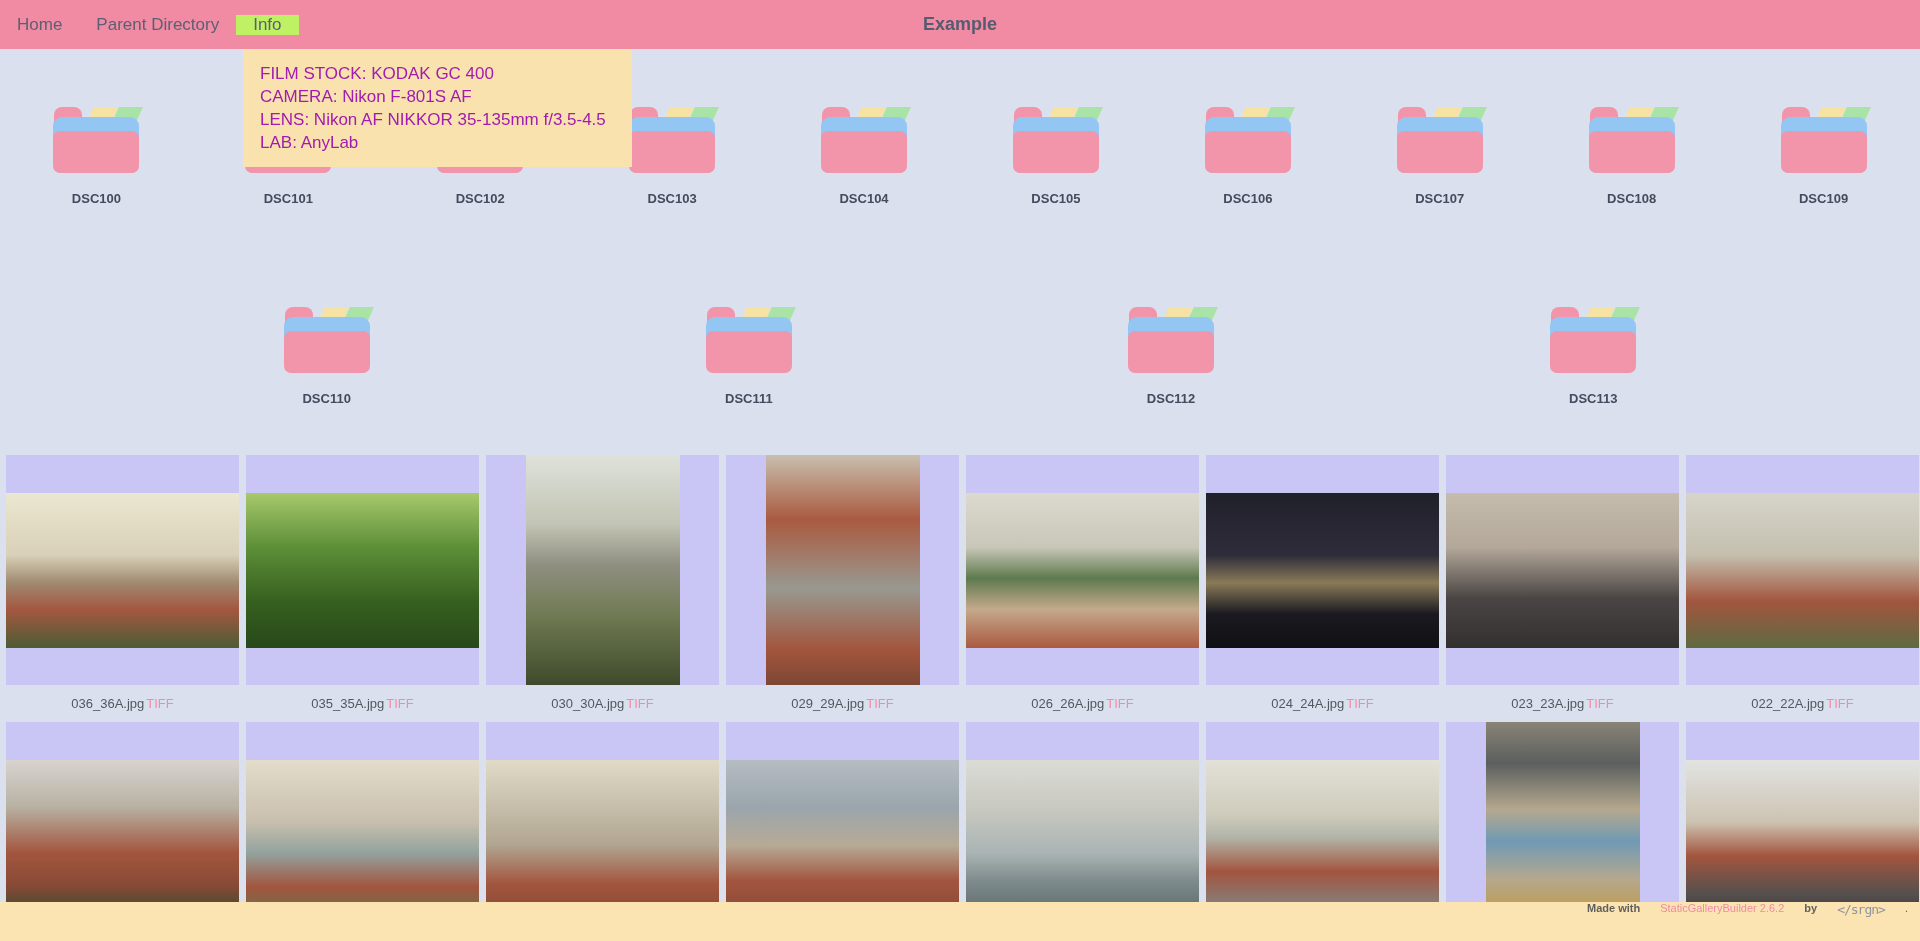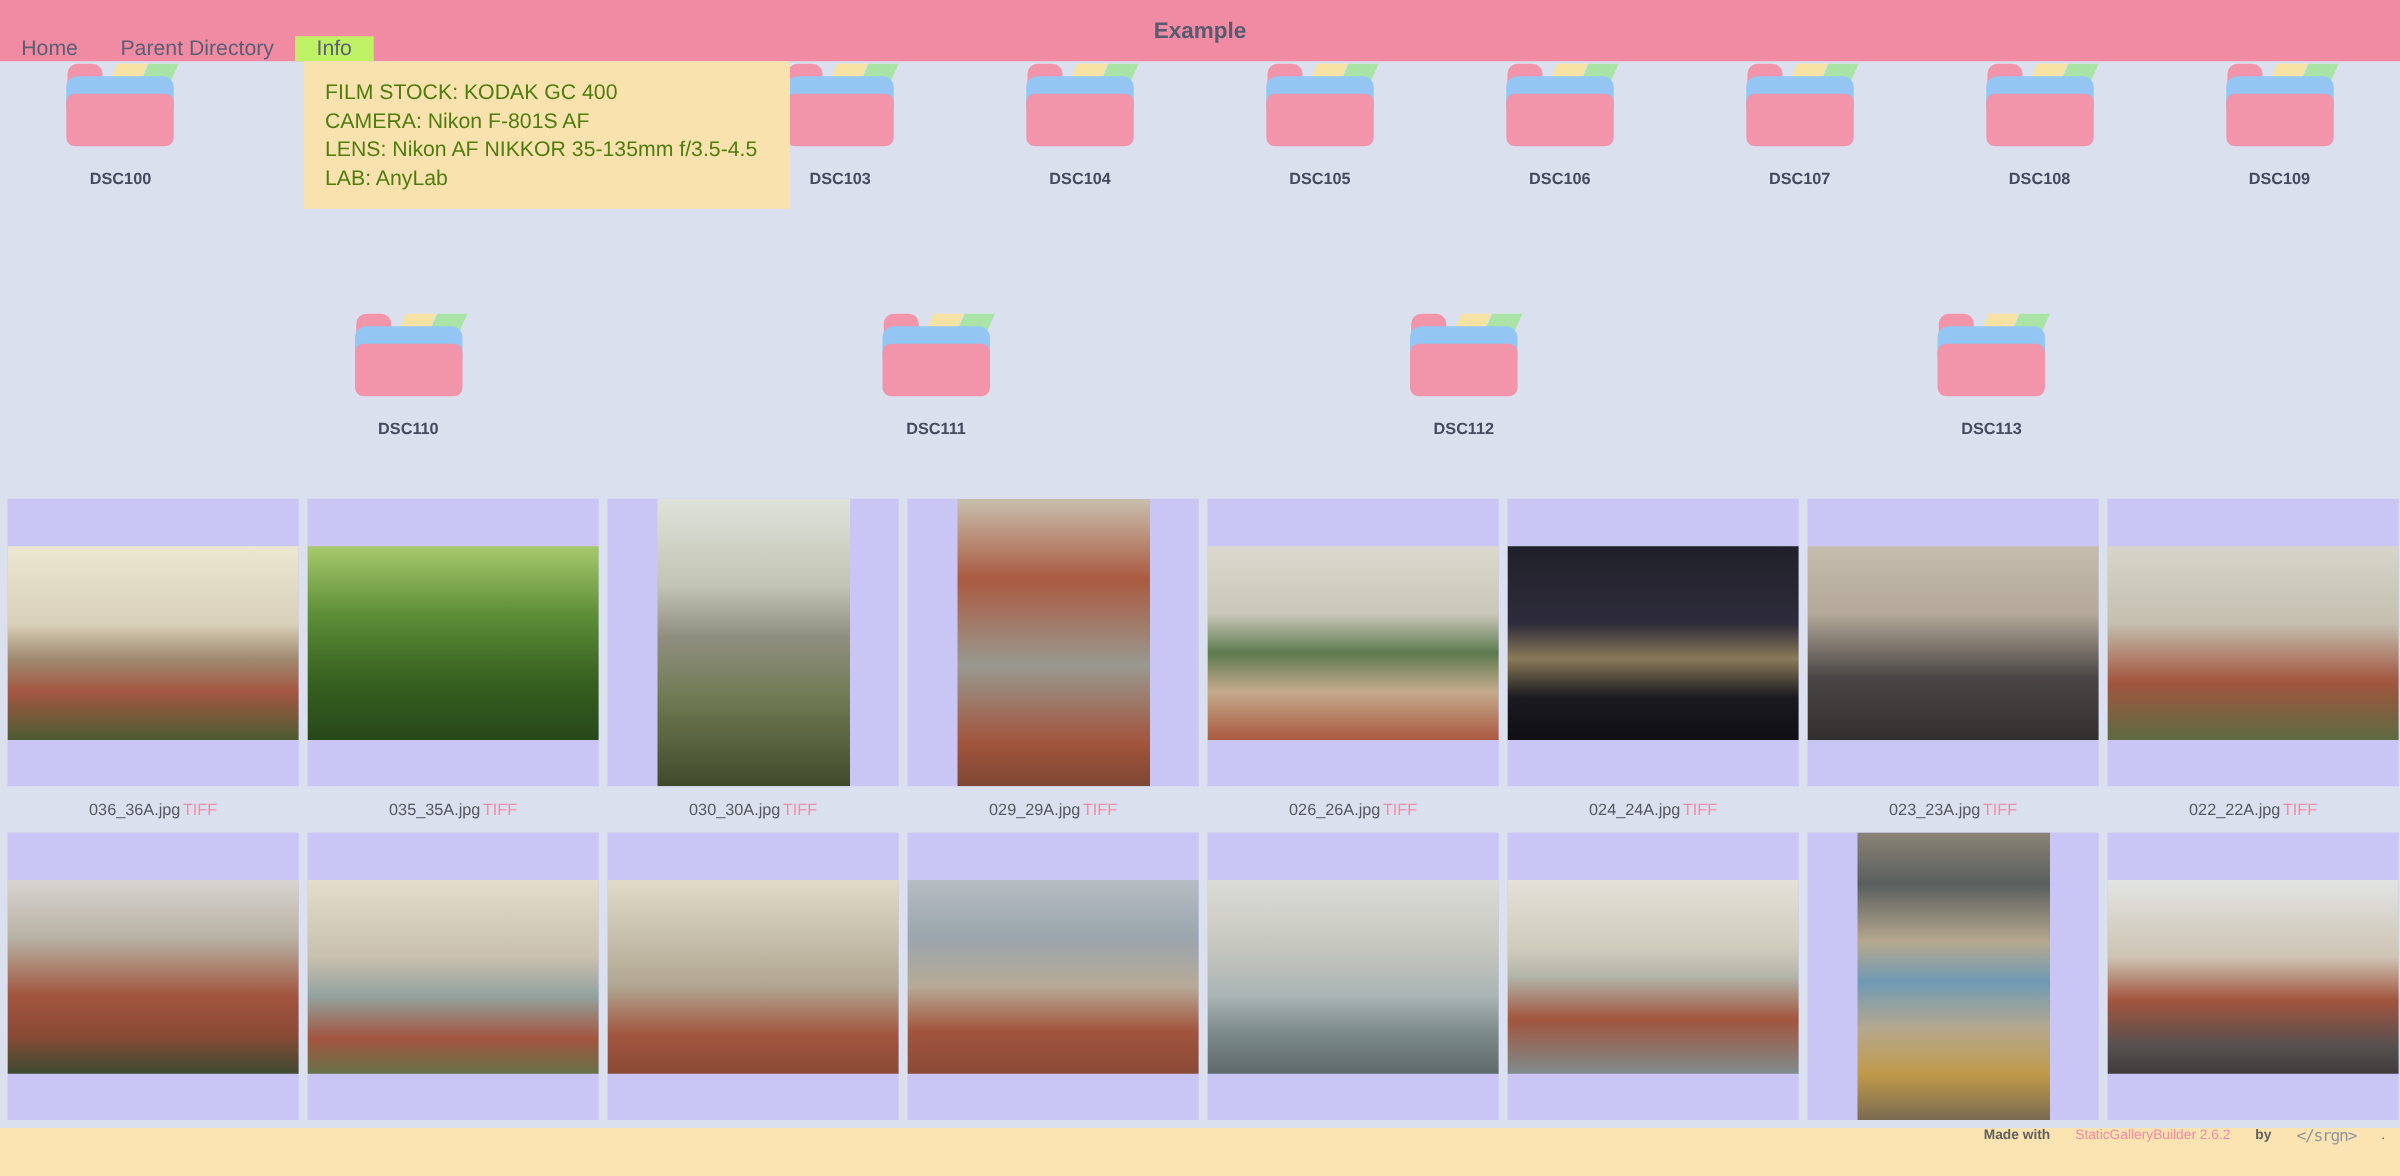--- a/index.html
+++ b/index.html
@@ -7,47 +7,47 @@
   body {
     width: 1920px; height: 941px; overflow: hidden;
     background: #dbe0ee;
     font-family: "Liberation Sans", sans-serif;
   }
 
   
   .navbar {
     position: relative; z-index: 20;
     height: 49px; background: #f08ba3;
-    display: flex; align-items: flex-end;
+    display: flex; align-items: center;
   }
   .nav-item {
     display: flex; align-items: center;
     padding: 0 17px; font-size: 17px; color: #5c5f73; cursor: pointer;
     white-space: nowrap;
   }
   .nav-item.active { background: #bef264; }
   .nav-title {
     position: absolute; inset: 0;
     display: flex; align-items: center; justify-content: center;
     font-size: 18px; font-weight: bold; color: #565b70;
     pointer-events: none;
   }
 
   
   .tooltip {
     position: absolute; left: 243px; top: 49px; z-index: 30;
     width: 389px; background: #f9e2ae;
     padding: 13px 17px;
-    font-size: 17px; line-height: 23px; color: #4d7c0f;
+    font-size: 17px; line-height: 23px; color: #a21caf;
   }
 
   
   .folders {
     display: flex; flex-wrap: wrap; justify-content: space-evenly;
-    row-gap: 99px; width: 1920px;
+    row-gap: 99px; padding-top: 56px; width: 1920px;
   }
   .folder-tile {
     width: 191px; height: 101px;
     display: flex; flex-direction: column; align-items: center;
     cursor: pointer;
   }
   .folder-icon { position: relative; width: 86px; height: 68px; }
   .f-ear    { position: absolute; left: 1px;  top: 2px;  width: 28px; height: 26px; background: #f294aa; border-radius: 8px 8px 0 0; }
   .f-stripe { position: absolute; top: 2px; width: 24px; height: 22px; }
   .f-stripe.yellow { left: 36px; background: #f6e3a3; transform: skewX(-24deg); }

